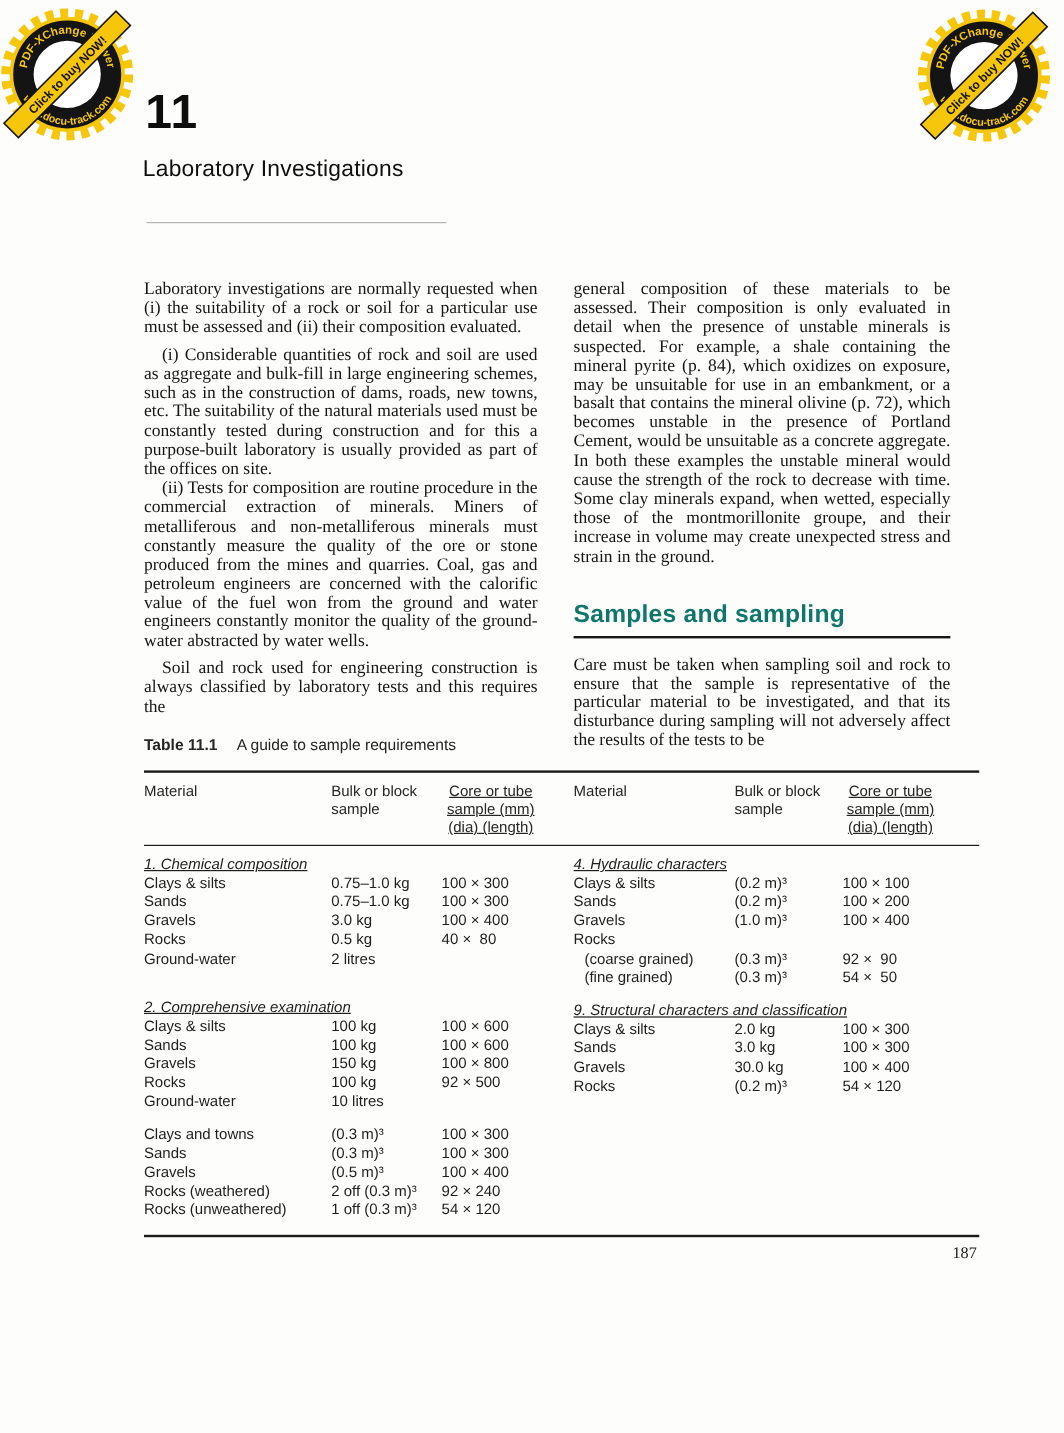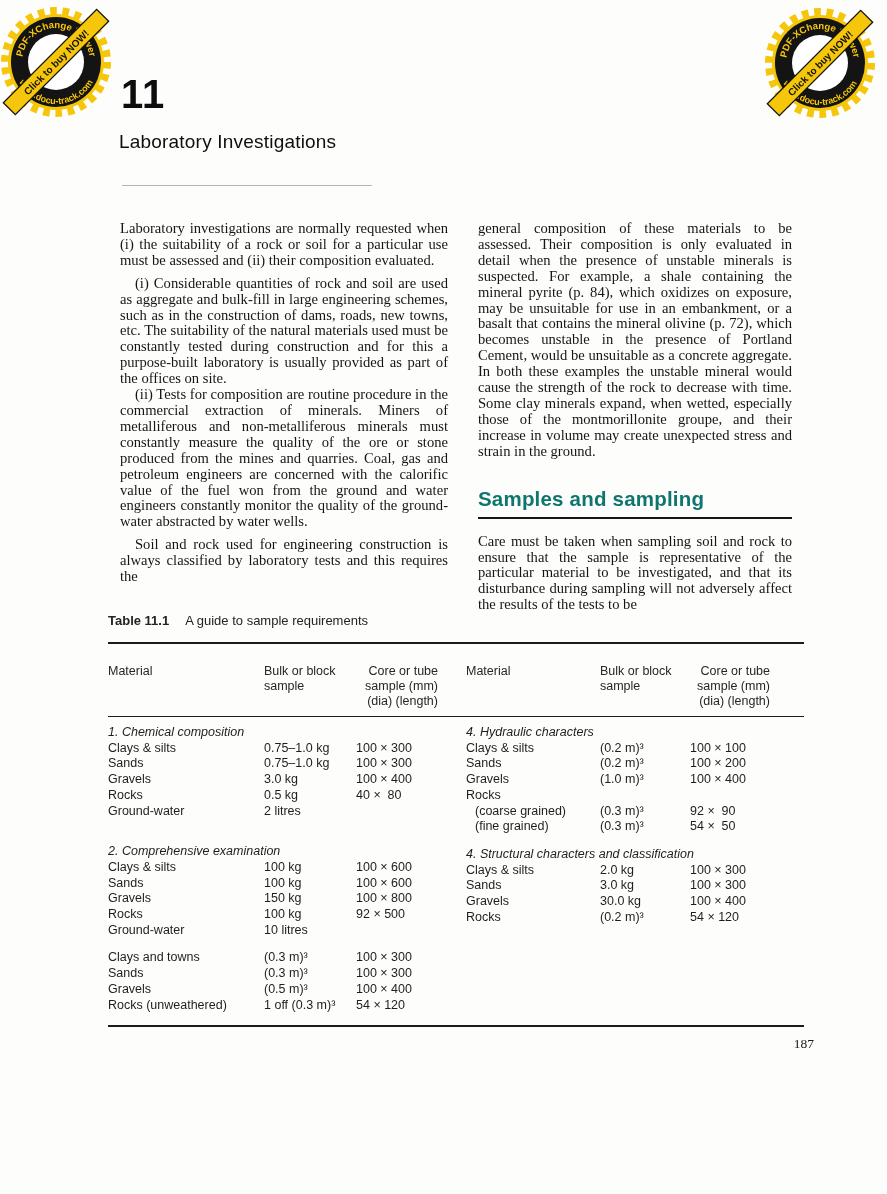--- a/index.html
+++ b/index.html
@@ -12,48 +12,48 @@
   .stamp-tr{left:764px;top:7px;}
 
   
   .chapter-num{position:absolute;left:121px;top:72px;font-family:"Liberation Sans","DejaVu Sans",sans-serif;
                font-size:40px;font-weight:700;letter-spacing:1px;color:#0d0d0d;}
   .chapter-title{position:absolute;left:119px;top:131px;margin:0;font-family:"Liberation Sans","DejaVu Sans",sans-serif;
                font-size:19px;font-weight:500;letter-spacing:.2px;color:#0f0f0f;}
   .title-rule{position:absolute;left:122px;top:185px;width:250px;height:1px;background:#b5b5b2;}
 
   
-  .columns{position:absolute;left:120px;top:221px;width:672px;display:flex;gap:30px;}
+  .columns{position:absolute;left:120px;top:234px;width:672px;display:flex;gap:30px;}
   .col-left{width:328px;}
   .col-right{width:314px;}
   .col p{margin:0;font-size:14.6px;line-height:15.9px;text-align:justify;color:#151515;}
   .ind{text-indent:15px;}
   .mt{margin-top:7px !important;}
   .samples-heading{font-family:"Liberation Sans","DejaVu Sans",sans-serif;font-size:20.5px;font-weight:700;
                    letter-spacing:.2px;color:#0f766e;margin:27px 0 0 0;padding-bottom:6px;
                    border-bottom:2.5px solid #161616;}
   .care{margin-top:15px !important;}
 
   
-  .table-block{position:absolute;left:108px;top:613px;width:696px;
+  .table-block{position:absolute;left:120px;top:613px;width:696px;
                font-family:"Liberation Sans","DejaVu Sans",sans-serif;color:#1e1e1e;}
   .caption{font-size:13px;margin-bottom:14px;color:#242424;}
   .caption .lbl{font-weight:700;margin-right:16px;}
   .half-l{width:330px;flex:none;}
   .half-r{width:338px;flex:none;}
   .tbl-head{display:flex;gap:28px;border-top:2.5px solid #1b1b1b;border-bottom:1.5px solid #1b1b1b;
-            padding:20px 0 7px 0;font-size:12.5px;line-height:15px;color:#262626;}
+            padding:8px 0 7px 0;font-size:12.5px;line-height:15px;color:#262626;}
   .tbl-body{display:flex;gap:28px;align-items:flex-start;border-bottom:2.5px solid #1b1b1b;
             padding:8px 0 12px 0;font-size:12.5px;line-height:15.7px;}
   .hrow,.trow{display:grid;}
   .half-l .hrow,.half-l .trow{grid-template-columns:156px 92px 82px;}
   .half-r .hrow,.half-r .trow{grid-template-columns:134px 90px 80px;}
-  .sec-title{font-style:italic;}
+  .sec-title{font-style:italic;text-decoration:underline;}
   .cc{padding-right:2px;}
-  .hc{text-align:right;}
+  .hc{text-align:center;text-decoration:underline;}
   .sub{padding-left:9px;}
   .gap-lg{margin-top:25px;}
   .gap-sm{margin-top:12px;}
 
   .page-num{position:absolute;right:73px;top:1036px;font-size:13.5px;color:#1a1a1a;}
 </style>
 </head>
 <body>
 
 <div class="page">
@@ -215,20 +215,25 @@
             <div>Sands</div>
             <div>(0.3 m)³</div>
             <div class="cc">100 × 300</div>
           </div>
           <div class="trow">
             <div>Gravels</div>
             <div>(0.5 m)³</div>
             <div class="cc">100 × 400</div>
           </div>
           <div class="trow">
+            <div>Rocks (weathered)</div>
+            <div>2 off (0.3 m)³</div>
+            <div class="cc">92 × 240</div>
+          </div>
+          <div class="trow">
             <div>Rocks (unweathered)</div>
             <div>1 off (0.3 m)³</div>
             <div class="cc">54 × 120</div>
           </div>
         </div>
       </div>
 
       <div class="half-r">
         <div class="sec">
           <div class="sec-title">4.  Hydraulic characters</div>
@@ -258,21 +263,21 @@
             <div class="cc">92 ×&nbsp;&nbsp;90</div>
           </div>
           <div class="trow">
             <div class="sub">(fine grained)</div>
             <div>(0.3 m)³</div>
             <div class="cc">54 ×&nbsp;&nbsp;50</div>
           </div>
         </div>
 
         <div class="sec gap-sm">
-          <div class="sec-title">4.  Structural characters and classification</div>
+          <div class="sec-title">9.  Structural characters and classification</div>
           <div class="trow">
             <div>Clays &amp; silts</div>
             <div>2.0 kg</div>
             <div class="cc">100 × 300</div>
           </div>
           <div class="trow">
             <div>Sands</div>
             <div>3.0 kg</div>
             <div class="cc">100 × 300</div>
           </div>

